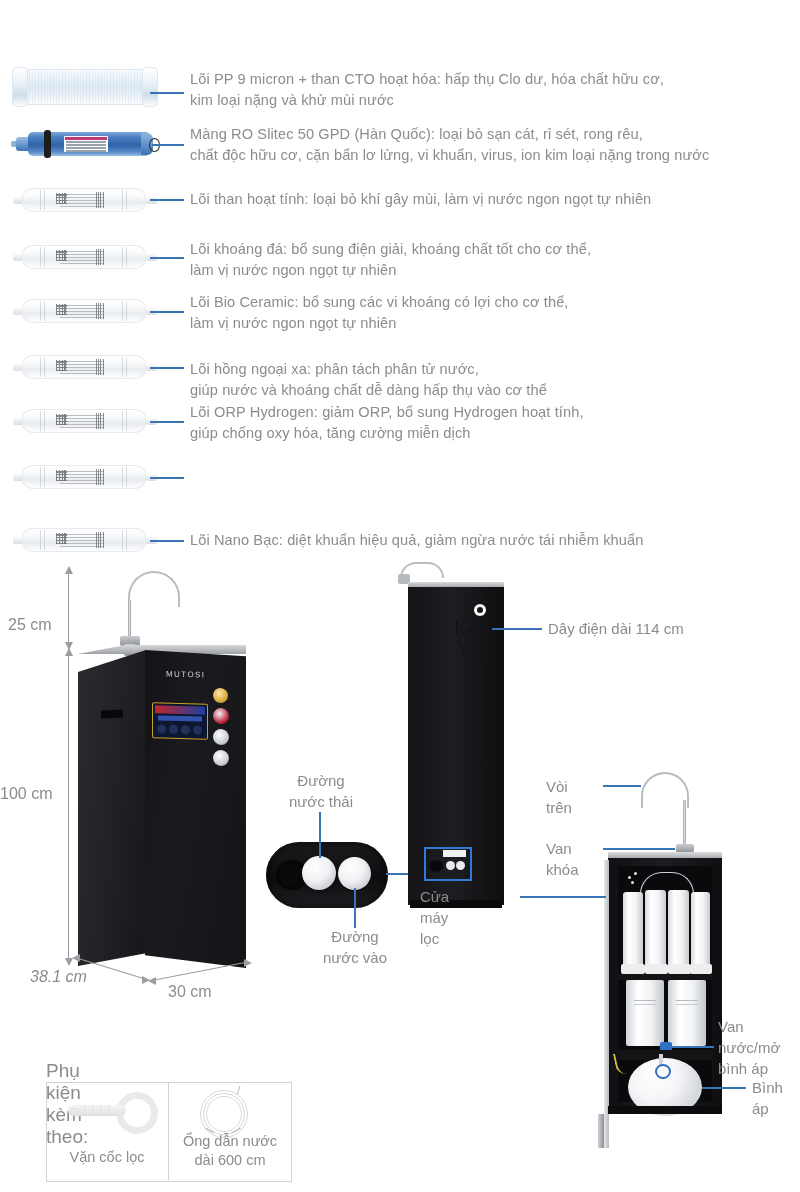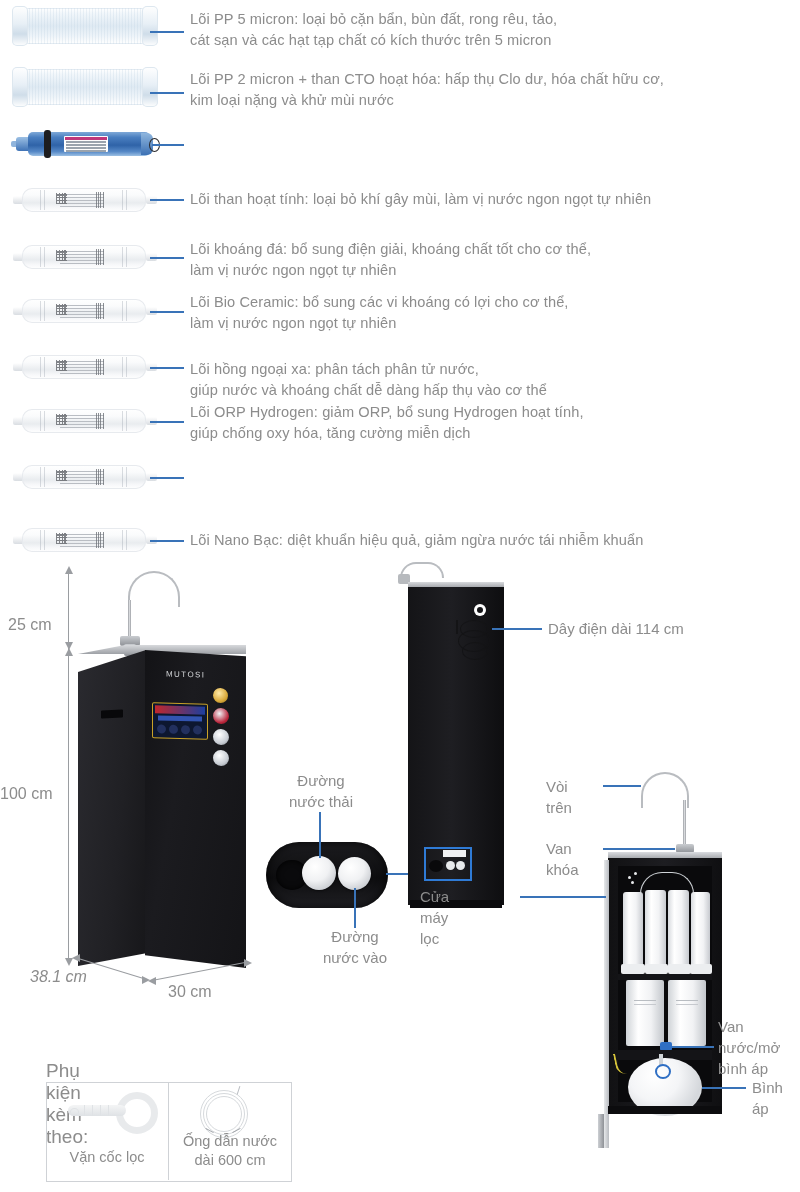--- a/index.html
+++ b/index.html
@@ -167,43 +167,31 @@
   .arw.up{border-left:4px solid transparent;border-right:4px solid transparent;border-bottom:8px solid #9a9da1;}
   .arw.dn{border-left:4px solid transparent;border-right:4px solid transparent;border-top:8px solid #9a9da1;}
   .arw.lt{border-top:4px solid transparent;border-bottom:4px solid transparent;border-right:8px solid #9a9da1;}
   .arw.rt{border-top:4px solid transparent;border-bottom:4px solid transparent;border-left:8px solid #9a9da1;}
 </style>
 </head>
 <body>
 
 <div id="filter-list">
 
-  <div class="filter-row" style="top:0;height:58px">
-    <div class="filter-img" style="top:6px">
-      <div class="pp-cart">
-          <div class="pp-body"></div>
-          <div class="pp-cap l"></div>
-          <div class="pp-cap r"></div>
-        </div>
-    </div>
-    <div class="filter-lead" style="left:150px;top:31px;width:34px"></div>
-    <div class="filter-text" style="left:190px;top:9px;width:600px">Lõi PP 5 micron: loại bỏ cặn bẩn, bùn đất, rong rêu, tảo,
-cát sạn và các hạt tạp chất có kích thước trên 5 micron</div>
-  </div>
 
   <div class="filter-row" style="top:62px;height:58px">
     <div class="filter-img" style="top:5px">
       <div class="pp-cart">
           <div class="pp-body"></div>
           <div class="pp-cap l"></div>
           <div class="pp-cap r"></div>
         </div>
     </div>
     <div class="filter-lead" style="left:150px;top:30px;width:34px"></div>
-    <div class="filter-text" style="left:190px;top:7px;width:600px">Lõi PP 2 micron + than CTO hoạt hóa: hấp thụ Clo dư, hóa chất hữu cơ,
+    <div class="filter-text" style="left:190px;top:7px;width:600px">Lõi PP 9 micron + than CTO hoạt hóa: hấp thụ Clo dư, hóa chất hữu cơ,
 kim loại nặng và khử mùi nước</div>
   </div>
 
   <div class="filter-row" style="top:124px;height:58px">
     <div class="filter-img" style="top:4px">
       <div class="ro-cart">
         <div class="ro-stub"></div>
           <div class="ro-nose"></div>
           <div class="ro-body"></div>
         <div class="ro-ring"></div>
@@ -212,20 +200,22 @@
             <b></b>
             <b></b>
             <b></b>
             <b></b>
           </div>
         <div class="ro-endcap"></div>
           <div class="ro-oring"></div>
       </div>
     </div>
     <div class="filter-lead" style="left:152px;top:20px;width:32px"></div>
+    <div class="filter-text" style="left:190px;top:0px;width:610px">Màng RO Slitec 50 GPD (Hàn Quốc): loại bỏ sạn cát, rỉ sét, rong rêu,
+chất độc hữu cơ, cặn bẩn lơ lửng, vi khuẩn, virus, ion kim loại nặng trong nước</div>
   </div>
 
   <div class="filter-row" style="top:182px;height:54px">
     <div class="filter-img" style="top:3px">
       <div class="sm-cart">
           <div class="sm-tip"></div>
           <div class="sm-body"></div>
         <div class="sm-rib" style="left:30px"></div>
           <div class="sm-rib" style="left:34px"></div>
         <div class="sm-rib" style="left:112px"></div>

